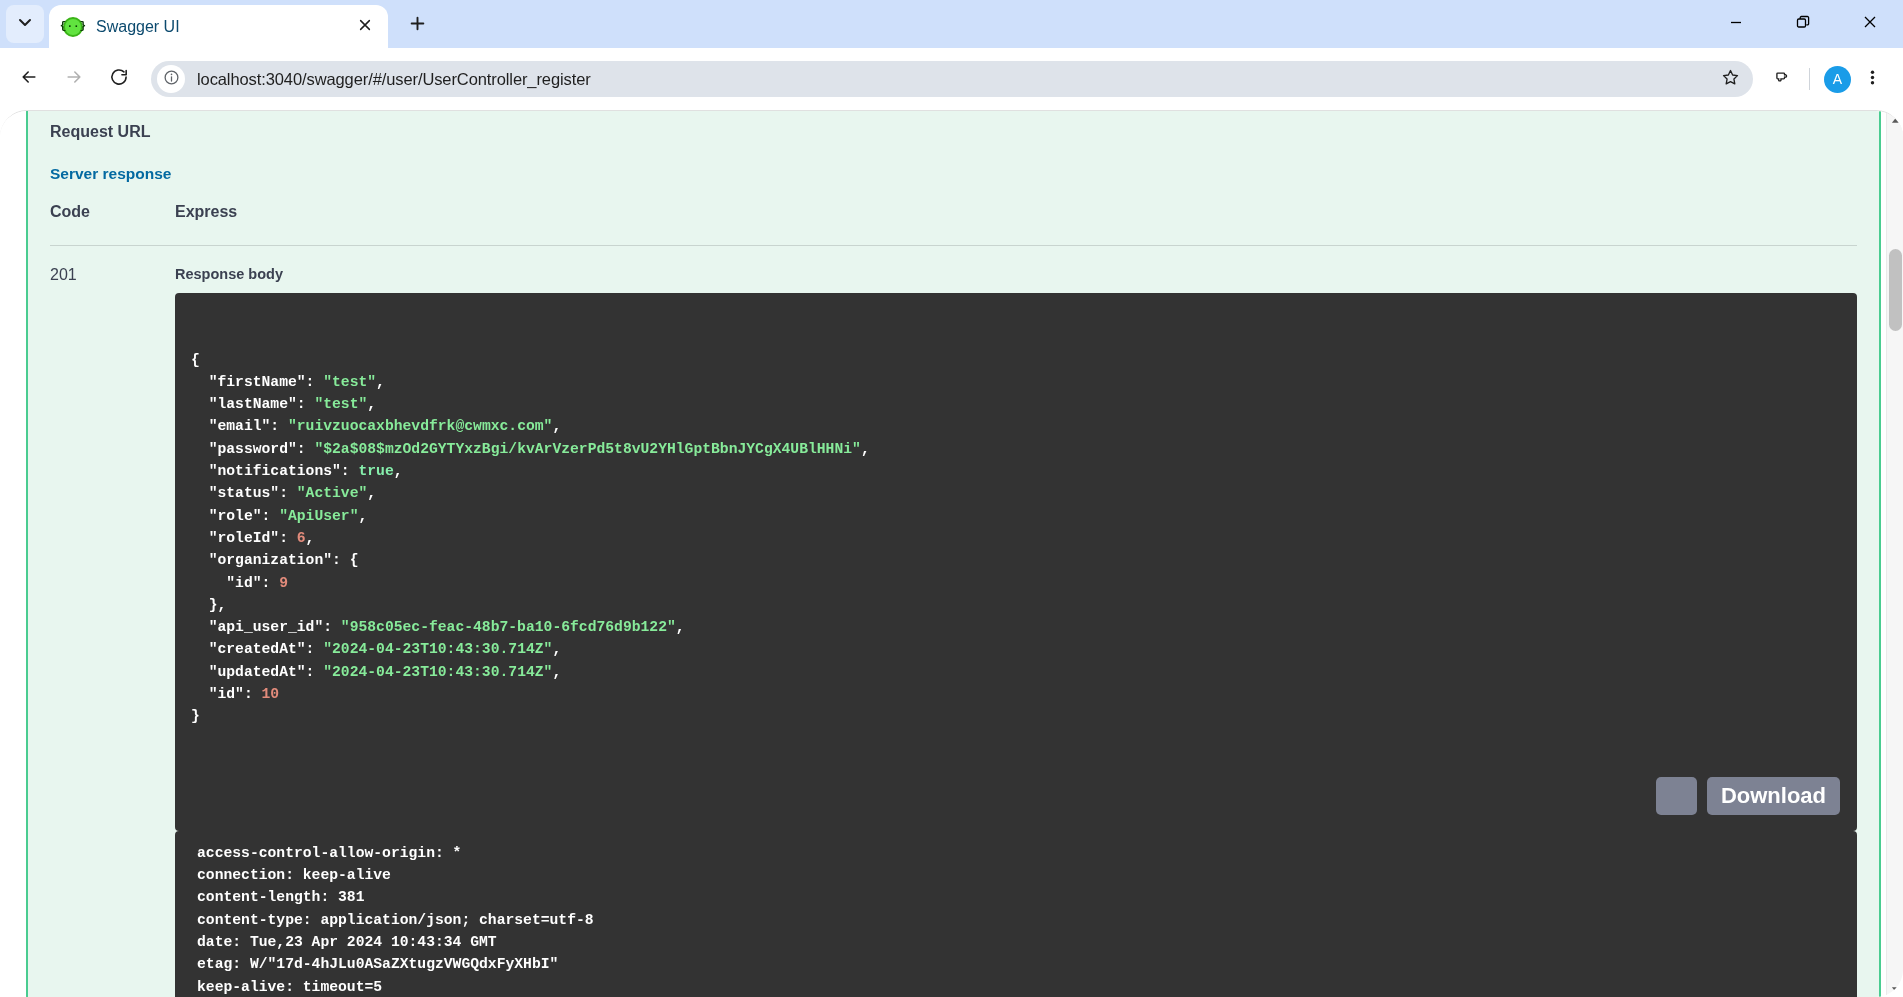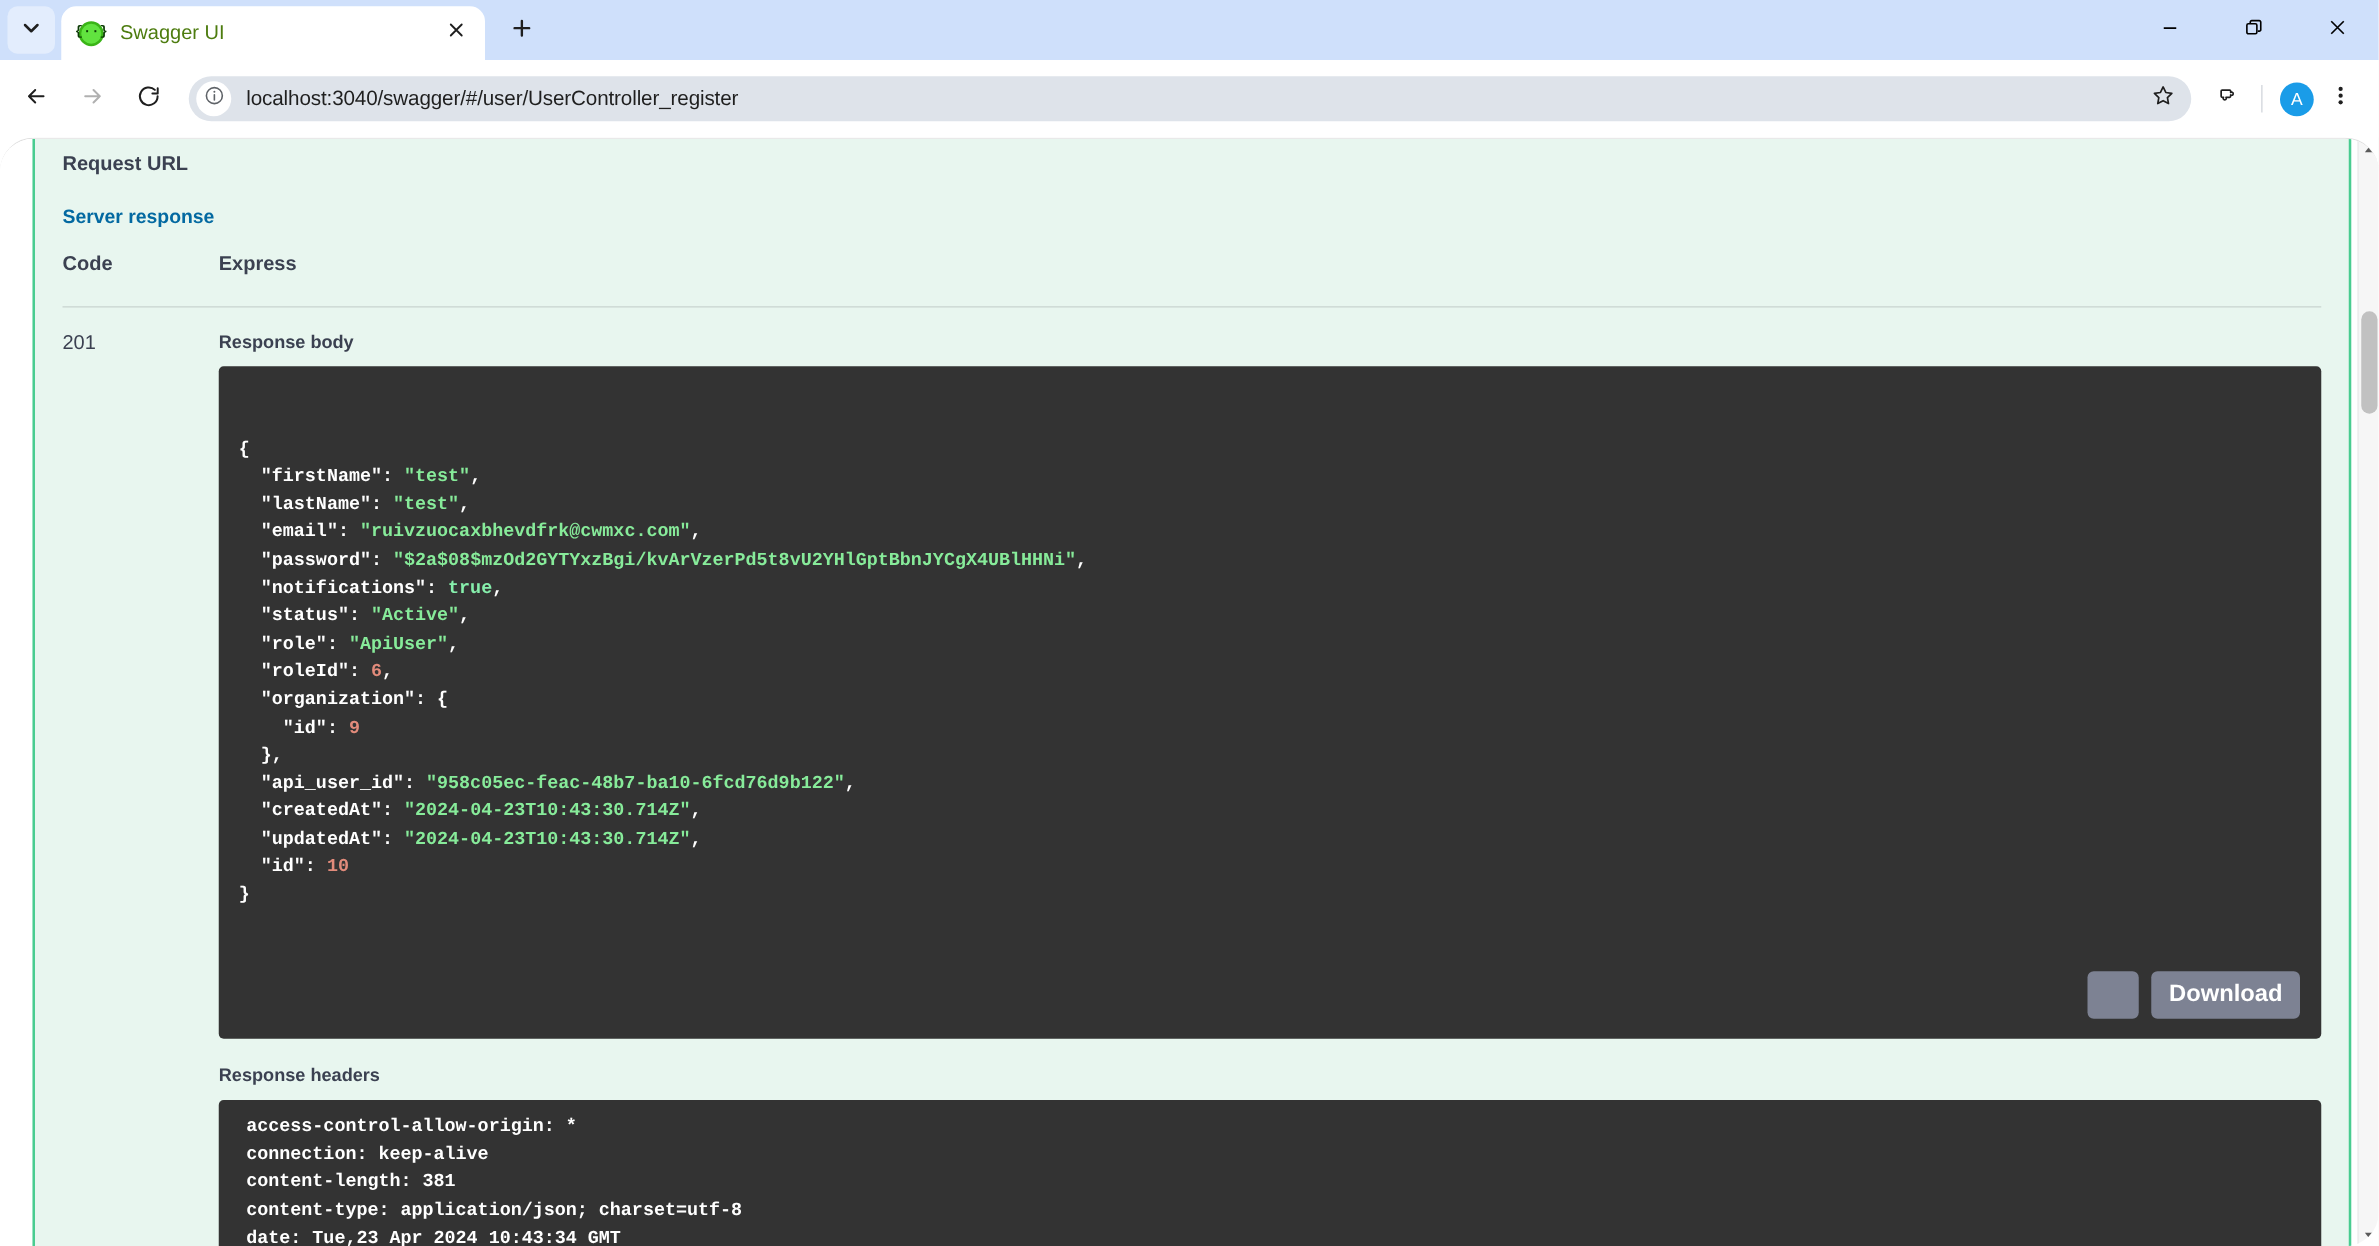--- a/index.html
+++ b/index.html
@@ -51,21 +51,21 @@
     border: 2px solid #3ab417;
     display: flex; align-items: center; justify-content: center;
     font-family: "Liberation Mono", monospace;
     font-size: 11px; font-weight: bold; color: #0c3b05;
     line-height: 1;
     flex: none;
   }
   .tab-title {
     margin-left: 13px;
     font-size: 16px;
-    color: #4d7c0f;
+    color: #0c4a6e;
     flex: 1;
     white-space: nowrap; overflow: hidden; text-overflow: ellipsis;
   }
   .tab-close {
     width: 26px; height: 26px;
     display: flex; align-items: center; justify-content: center;
     border-radius: 50%;
     cursor: pointer;
   }
   .tab-close svg { width: 14px; height: 14px; }
@@ -284,21 +284,21 @@
     border: none;
   }
   .copy-btn svg { width: 22px; height: 22px; }
   .download-btn {
     height: 38px;
     padding: 0 14px;
     background: #7d8293;
     border-radius: 5px;
     color: #ffffff;
     font-family: "Liberation Sans", sans-serif;
-    font-size: 19px;
+    font-size: 22px;
     font-weight: bold;
     display: flex; align-items: center; justify-content: center;
     cursor: pointer;
     border: none;
   }
 
   .headers-block {
     background: #333333;
     border-radius: 4px;
     padding: 11px 16px 14px 22px;
@@ -513,21 +513,20 @@
                         <path d="M9 3.5V2.4h5V3.5"></path>
                         <path d="M8 8h4M8 11h3"></path>
                         <path d="M9.5 15.5h6M13.5 13.2l2.3 2.3-2.3 2.3"></path>
                       </svg>
                     </span>
                   </button>
                   <button class="download-btn">Download</button>
                 </div>
               </div>
 
-              <div class="lbl-small lbl-resp-headers">Response headers</div>
 
               <div class="headers-block" id="headers-body">access-control-allow-origin: *
 connection: keep-alive
 content-length: 381
 content-type: application/json; charset=utf-8
 date: Tue,23 Apr 2024 10:43:34 GMT
 etag: W/"17d-4hJLu0ASaZXtugzVWGQdxFyXHbI"
 keep-alive: timeout=5
 x-powered-by: Express</div>
 

